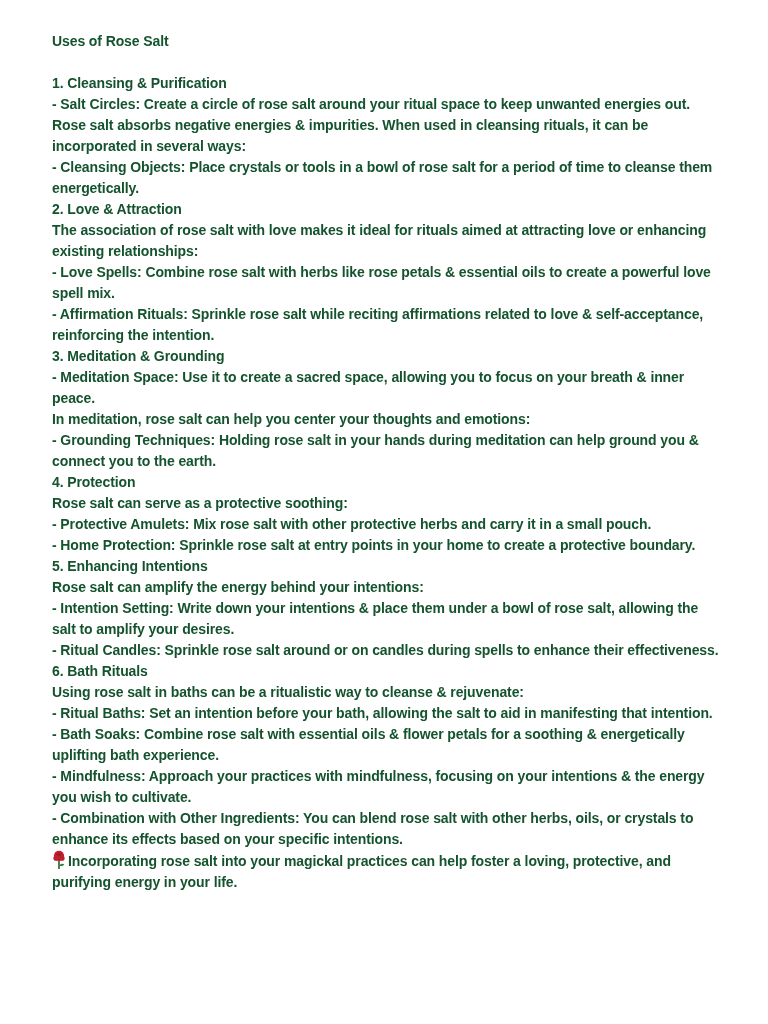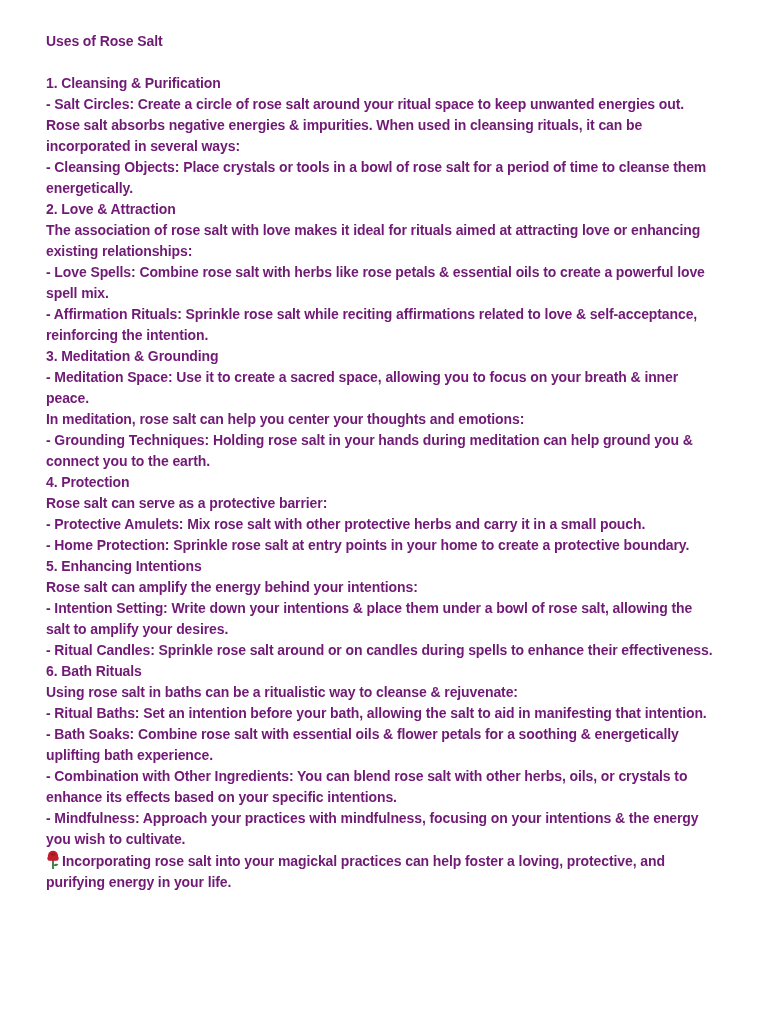--- a/index.html
+++ b/index.html
@@ -8,29 +8,29 @@
   }
   body {
     width: 768px;
     height: 1024px;
     background: #ffffff;
     overflow: hidden;
     position: relative;
   }
   .doc {
     position: absolute;
-    left: 46px;
+    left: 52px;
     top: 31px;
     width: 672px;
     font-family: "Liberation Sans", "DejaVu Sans", sans-serif;
     font-weight: 700;
     font-size: 14px;
     line-height: 21px;
     letter-spacing: -0.1px;
-    color: #701a75;
+    color: #14532d;
   }
   .doc p {
     margin: 0;
     padding: 0;
   }
   .blank-line {
     height: 21px;
   }
   .rose {
     display: inline-block;
@@ -56,33 +56,33 @@
       <p>- Cleansing Objects: Place crystals or tools in a bowl of rose salt for a period of time to cleanse them energetically.</p>
       <p>2. Love &amp; Attraction</p>
       <p>The association of rose salt with love makes it ideal for rituals aimed at attracting love or enhancing existing relationships:</p>
       <p>- Love Spells: Combine rose salt with herbs like rose petals &amp; essential oils to create a powerful love spell mix.</p>
       <p>- Affirmation Rituals: Sprinkle rose salt while reciting affirmations related to love &amp; self-acceptance, reinforcing the intention.</p>
       <p>3. Meditation &amp; Grounding</p>
       <p>- Meditation Space: Use it to create a sacred space, allowing you to focus on your breath &amp; inner peace.</p>
       <p>In meditation, rose salt can help you center your thoughts and emotions:</p>
       <p>- Grounding Techniques: Holding rose salt in your hands during meditation can help ground you &amp; connect you to the earth.</p>
       <p>4. Protection</p>
-      <p>Rose salt can serve as a protective barrier:</p>
+      <p>Rose salt can serve as a protective soothing:</p>
       <p>- Protective Amulets: Mix rose salt with other protective herbs and carry it in a small pouch.</p>
       <p>- Home Protection: Sprinkle rose salt at entry points in your home to create a protective boundary.</p>
       <p>5. Enhancing Intentions</p>
       <p>Rose salt can amplify the energy behind your intentions:</p>
       <p>- Intention Setting: Write down your intentions &amp; place them under a bowl of rose salt, allowing the salt to amplify your desires.</p>
       <p>- Ritual Candles: Sprinkle rose salt around or on candles during spells to enhance their effectiveness.</p>
       <p>6. Bath Rituals</p>
       <p>Using rose salt in baths can be a ritualistic way to cleanse &amp; rejuvenate:</p>
       <p>- Ritual Baths: Set an intention before your bath, allowing the salt to aid in manifesting that intention.</p>
       <p>- Bath Soaks: Combine rose salt with essential oils &amp; flower petals for a soothing &amp; energetically uplifting bath experience.</p>
+      <p>- Mindfulness: Approach your practices with mindfulness, focusing on your intentions &amp; the energy you wish to cultivate.</p>
       <p>- Combination with Other Ingredients: You can blend rose salt with other herbs, oils, or crystals to enhance its effects based on your specific intentions.</p>
-      <p>- Mindfulness: Approach your practices with mindfulness, focusing on your intentions &amp; the energy you wish to cultivate.</p>
     </div>
   <p><span class="rose"><svg width="14" height="20" viewBox="0 0 14 20" xmlns="http://www.w3.org/2000/svg">
       <path id="rose-stem" d="M7 10 L7 19" stroke="#2d6b2f" stroke-width="1.7" fill="none"></path>
       <path id="rose-leaf" d="M7 15.5 C8.5 13.5, 11 13.2, 12.3 14.2 C11.3 16.2, 8.6 16.6, 7 15.5 Z" fill="#3a7d3c"></path>
       <circle cx="4" cy="8.2" r="2.6" fill="#bf202e"></circle>
       <circle cx="10" cy="8.2" r="2.6" fill="#bf202e"></circle>
       <circle cx="7" cy="5.8" r="5.1" fill="#bf202e"></circle>
       <path d="M4.2 4.2 C5.6 2.9, 8.4 2.9, 9.8 4.2 C8.9 5.9, 5.1 5.9, 4.2 4.2 Z" fill="#a01724"></path>
     </svg></span><span>Incorporating rose salt into your magickal practices can help foster a loving, protective, and purifying energy in your life.</span></p>
 </div>

